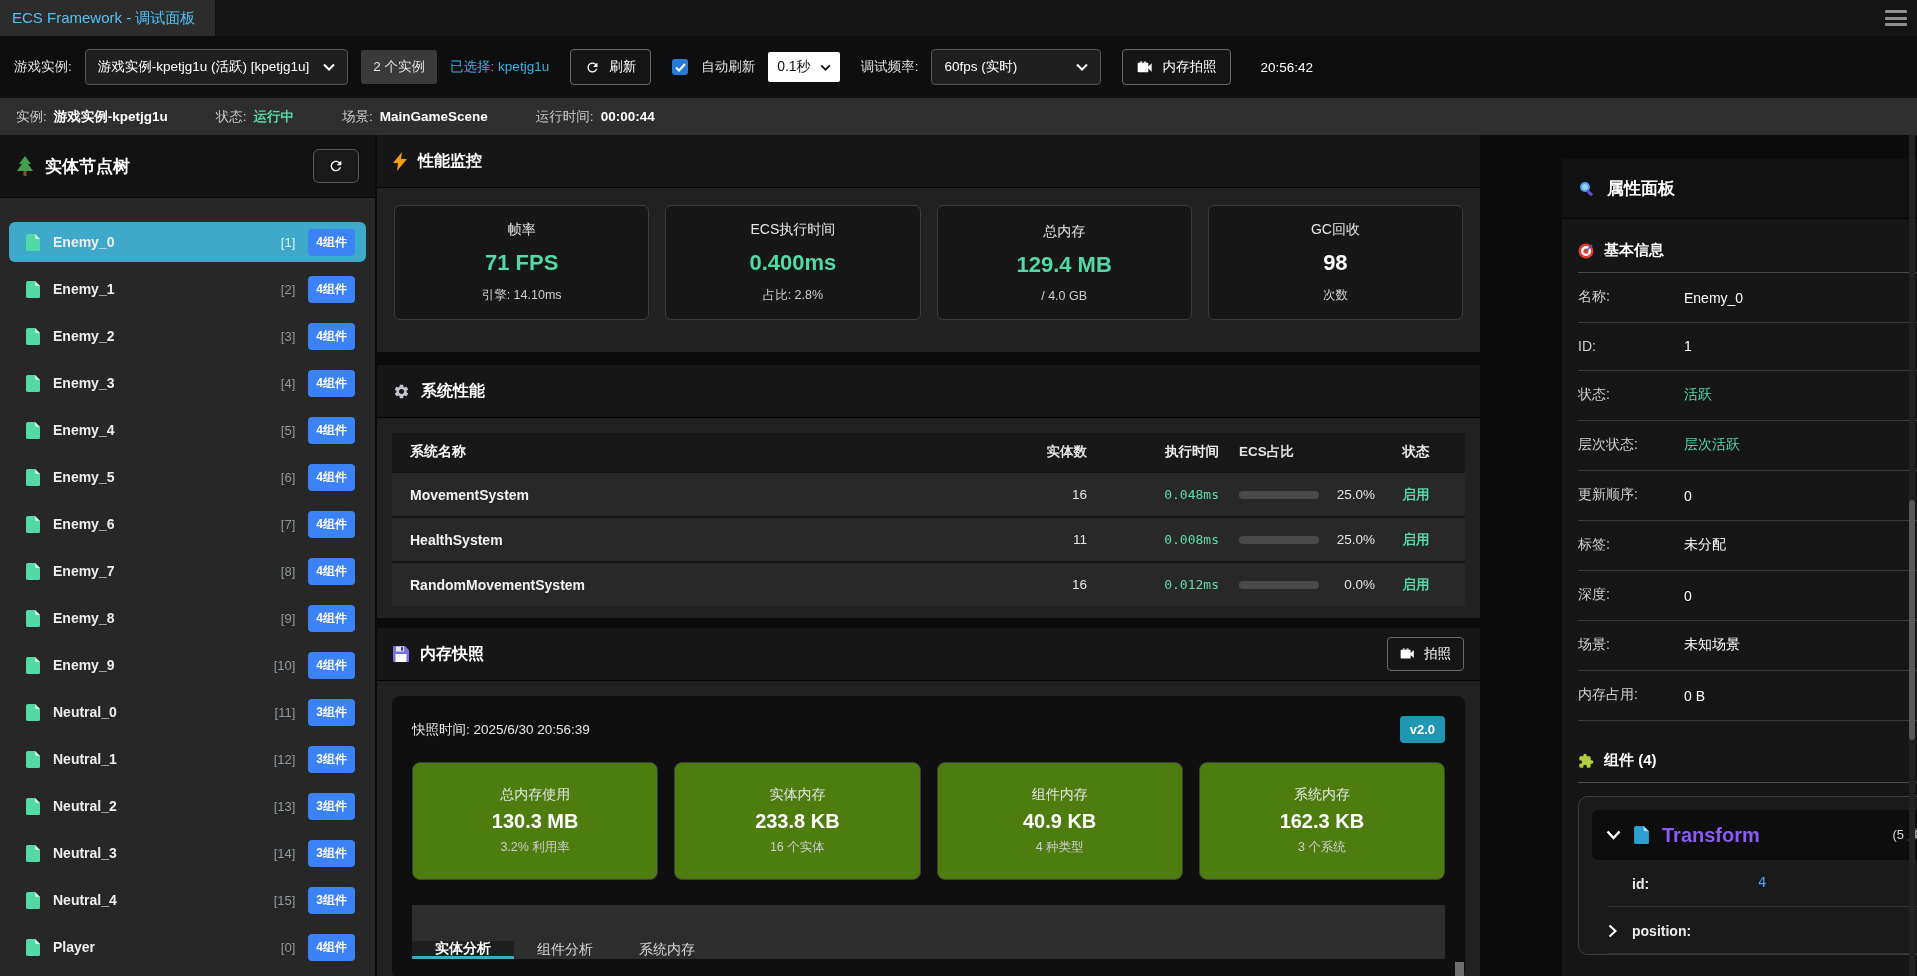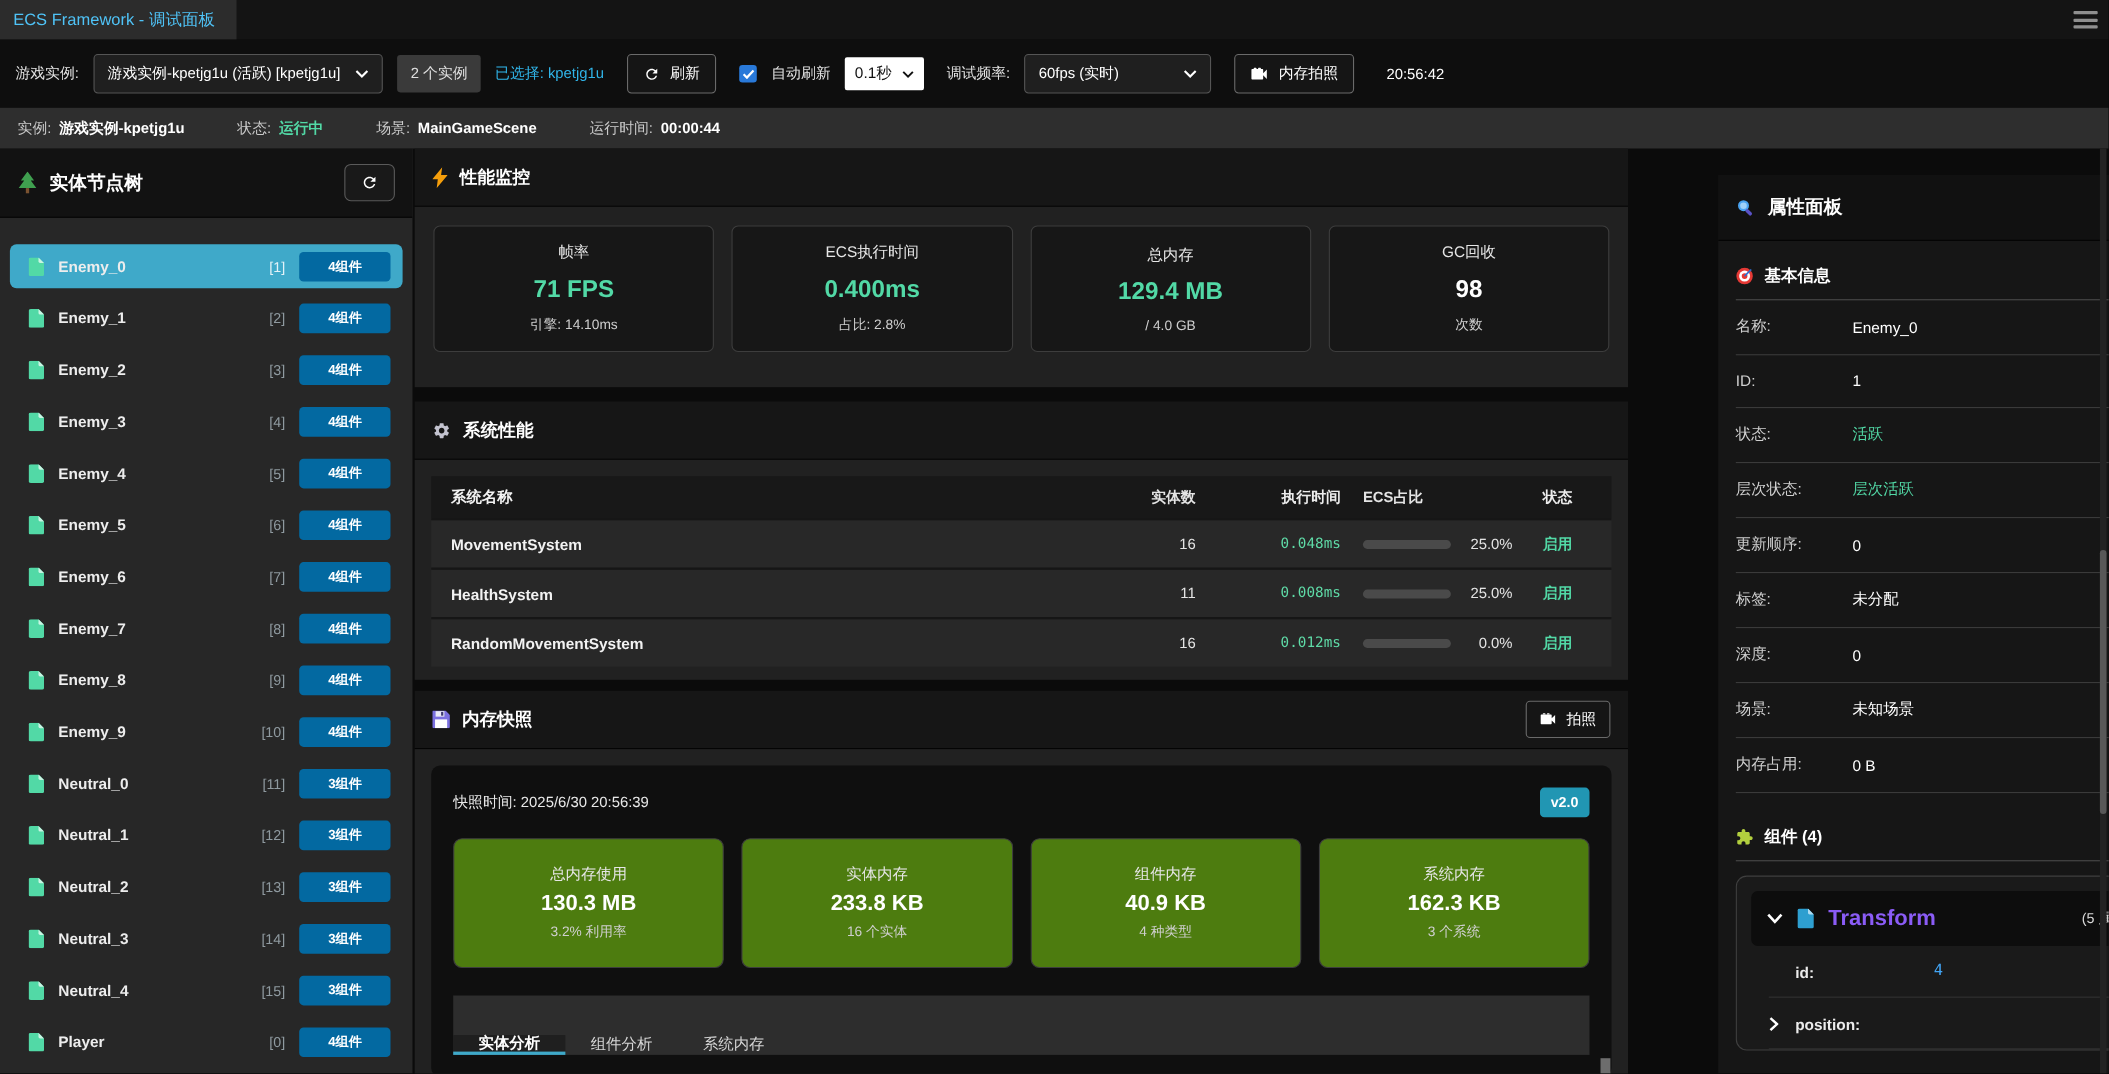--- a/index.html
+++ b/index.html
@@ -51,22 +51,22 @@
   .sidebar-title { font-size:17px; font-weight:bold; color:#fff; }
   .sb-refresh { margin-left:auto; width:46px; height:34px; border:1px solid #5a5a5a; border-radius:6px;
     background:#191919; display:flex; align-items:center; justify-content:center; cursor:pointer; }
   .entity-list { padding:24px 9px 0 9px; height:calc(100% - 63px); overflow:hidden; }
   .entity-row { height:40px; border-radius:6px; display:flex; align-items:center;
     padding:0 11px 0 17px; gap:13px; margin-bottom:7px; cursor:pointer; }
   .entity-row.selected { background:#3fa9c9; }
   .entity-name { font-weight:bold; font-size:14px; color:#ededed; }
   .entity-idx { margin-left:auto; color:#8f9aa0; font-size:13px; }
   .entity-row.selected .entity-idx { color:#e3f2f8; }
-  .entity-badge { background:#0369a1; color:#fff; font-size:12px; font-weight:bold;
-    border-radius:4px; padding:5px 26px; }
+  .entity-badge { background:#3b82f6; color:#fff; font-size:12px; font-weight:bold;
+    border-radius:4px; padding:5px 8px; }
 
   
   .main { position:absolute; left:377px; top:135px; width:1103px; bottom:0; display:flex; flex-direction:column; }
   .sec-header { background:#161616; height:53px; flex:none; display:flex; align-items:center; gap:11px;
     padding:0 16px; font-size:16px; font-weight:bold; color:#fff; border-bottom:1px solid #040404; }
   .sec-body { background:#212121; }
   .mb13 { margin-bottom:13px; } .mb10 { margin-bottom:10px; }
 
   .cards-row { display:flex; gap:16px; padding:17px 17px 32px 17px; }
   .stat-card { flex:1; height:115px; background:#171717; border:1px solid #3d3d3d; border-radius:6px;

